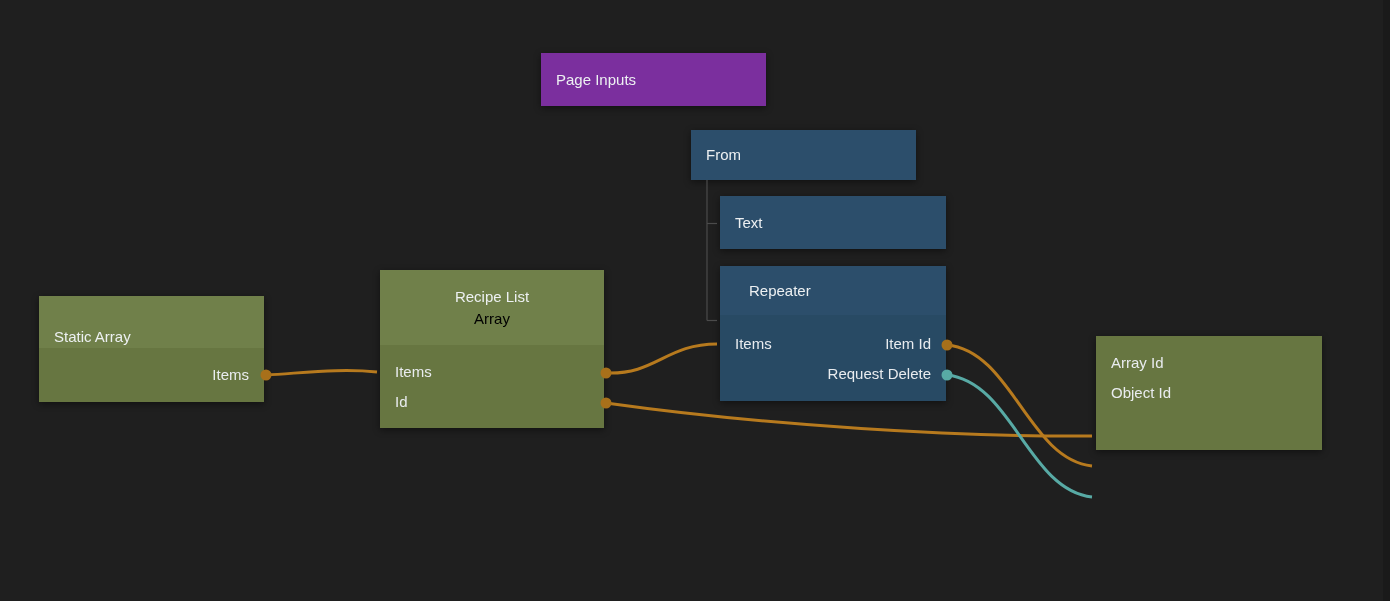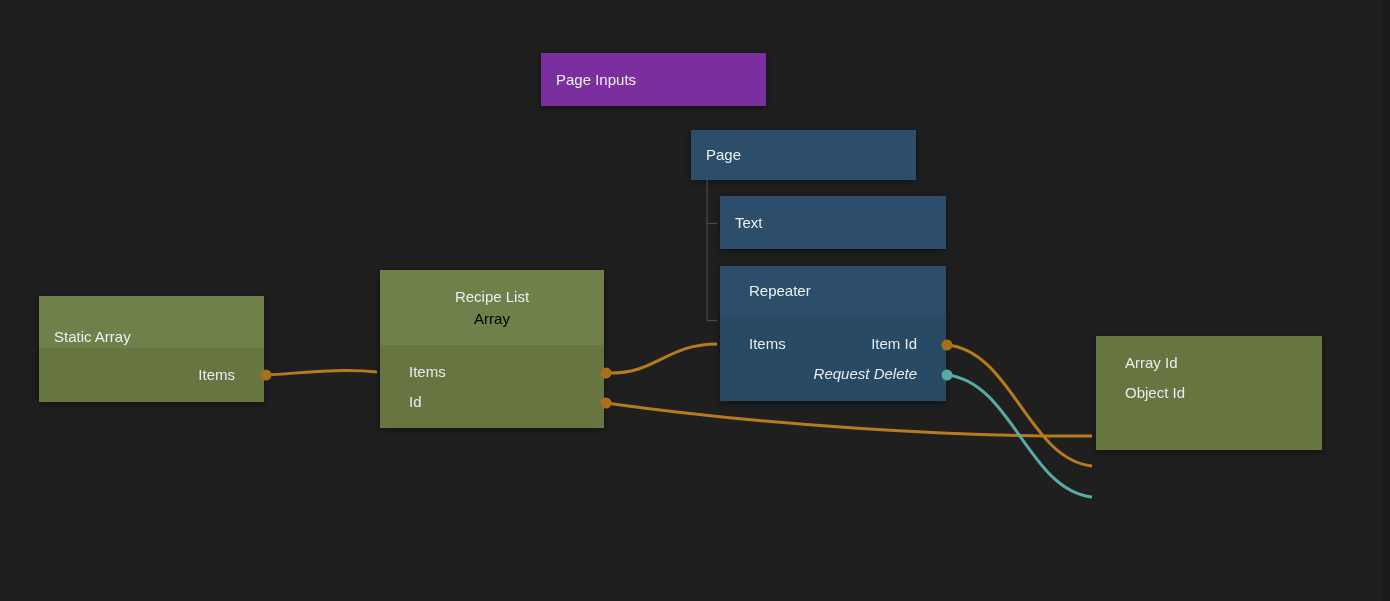--- a/index.html
+++ b/index.html
@@ -29,21 +29,21 @@
     box-sizing: border-box;
   }
   .node-title { line-height: 22px; white-space: pre-wrap; }
   .node-subtitle { line-height: 22px; color: #000000; }
   .node-body { box-sizing: border-box; }
   .port-row {
     height: 30px;
     line-height: 30px;
     display: flex;
     align-items: center;
-    padding: 0 29px;
+    padding: 0 15px;
   }
   .port-row .spacer { flex: 1; }
   .port-label { color: #e9ecef; }
   
   .purple  { background: #7b2f9e; }
   .blue    .node-header, .blue.simple  { background: #2c4e6b; }
   .blue    .node-body   { background: #284a64; }
   .green   .node-header, .green.simple { background: #70804a; }
   .green   .node-body   { background: #677641; }
   #wire-layer {
@@ -61,38 +61,38 @@
 </head>
 <body>
 
 <div id="canvas">
 
   <div class="node purple simple node-header" style="left:541px; top:53px; width:225px; height:53px;">
     <div class="node-title">Page Inputs</div>
   </div>
 
   <div class="node blue simple node-header" style="left:691px; top:130px; width:225px; height:50px;">
-    <div class="node-title">Page</div>
+    <div class="node-title">From</div>
   </div>
 
   <div class="node blue simple node-header" style="left:720px; top:196px; width:226px; height:53px;">
     <div class="node-title">Text</div>
   </div>
 
   <div class="node blue" style="left:720px; top:266px; width:226px;">
     <div class="node-header" style="height:49px;padding-left:29px;">
       <div class="node-title">Repeater</div>
     </div>
     <div class="node-body" style="height:86px; padding-top:14px;">
       <div class="port-row">
         <span class="port-label">Items</span>
         <span class="spacer"></span>
         <span class="port-label">Item Id</span>
       </div>
-      <div class="port-row" style="justify-content:flex-end;font-style:italic;">
+      <div class="port-row" style="justify-content:flex-end;">
         <span class="port-label">Request Delete</span>
       </div>
     </div>
   </div>
 
   <div class="node green" style="left:39px; top:296px; width:225px;">
     <div class="node-header" style="height:52px;justify-content:flex-end;">
       <div class="node-title">Static Array</div>
     </div>
     <div class="node-body" style="height:54px; padding-top:12px;">

